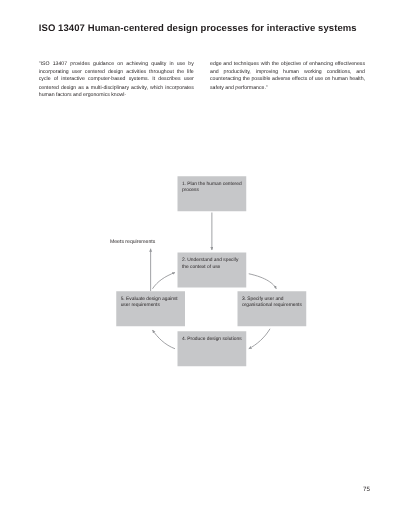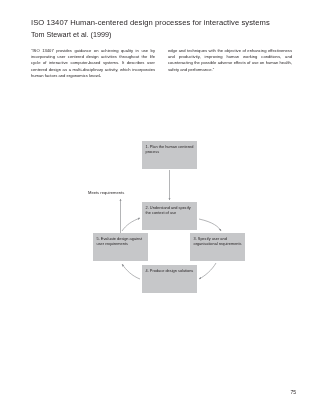--- a/index.html
+++ b/index.html
@@ -25,21 +25,21 @@
 
   
   .header {
     position: absolute;
     left: 31px;
     top: 18px;
     width: 262px;
   }
   .title {
     font-size: 7.6px;
-    font-weight: normal;
+    font-weight: bold;
     line-height: 10px;
     letter-spacing: 0.01em;
     color: #231f20;
     margin: 0;
     white-space: nowrap;
   }
   .subtitle {
     font-size: 7.2px;
     font-weight: normal;
     line-height: 10px;
@@ -111,21 +111,20 @@
     color: #231f20;
   }
 </style>
 </head>
 <body>
 
 <div class="page">
 
   <div class="header">
     <div class="title">ISO 13407 Human-centered design processes for interactive systems</div>
-    <div class="subtitle">Tom Stewart et al. (1999)</div>
   </div>
 
   <div class="columns">
     <div class="col">"ISO 13407 provides guidance on achieving quality in use by incorporating user centered design activities throughout the life cycle of interactive computer-based systems. It describes user centered design as a multi-disciplinary activity, which incorporates human factors and ergonomics knowl-</div>
     <div class="col">edge and techniques with the objective of enhancing effectiveness and productivity, improving human working conditions, and counteracting the possible adverse effects of use on human health, safety and performance."</div>
   </div>
 
   <div class="diagram">
     <svg width="320" height="414" viewBox="0 0 320 414" xmlns="http://www.w3.org/2000/svg">
       <defs>

